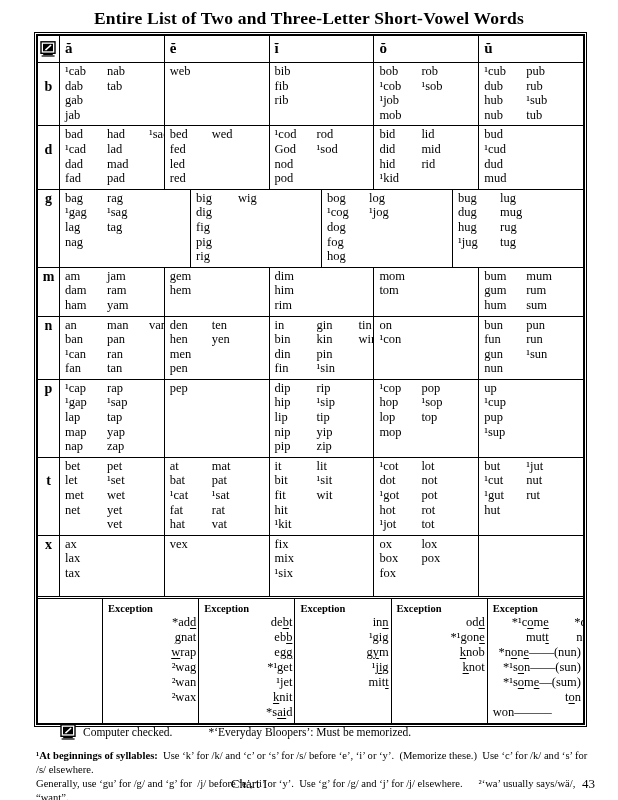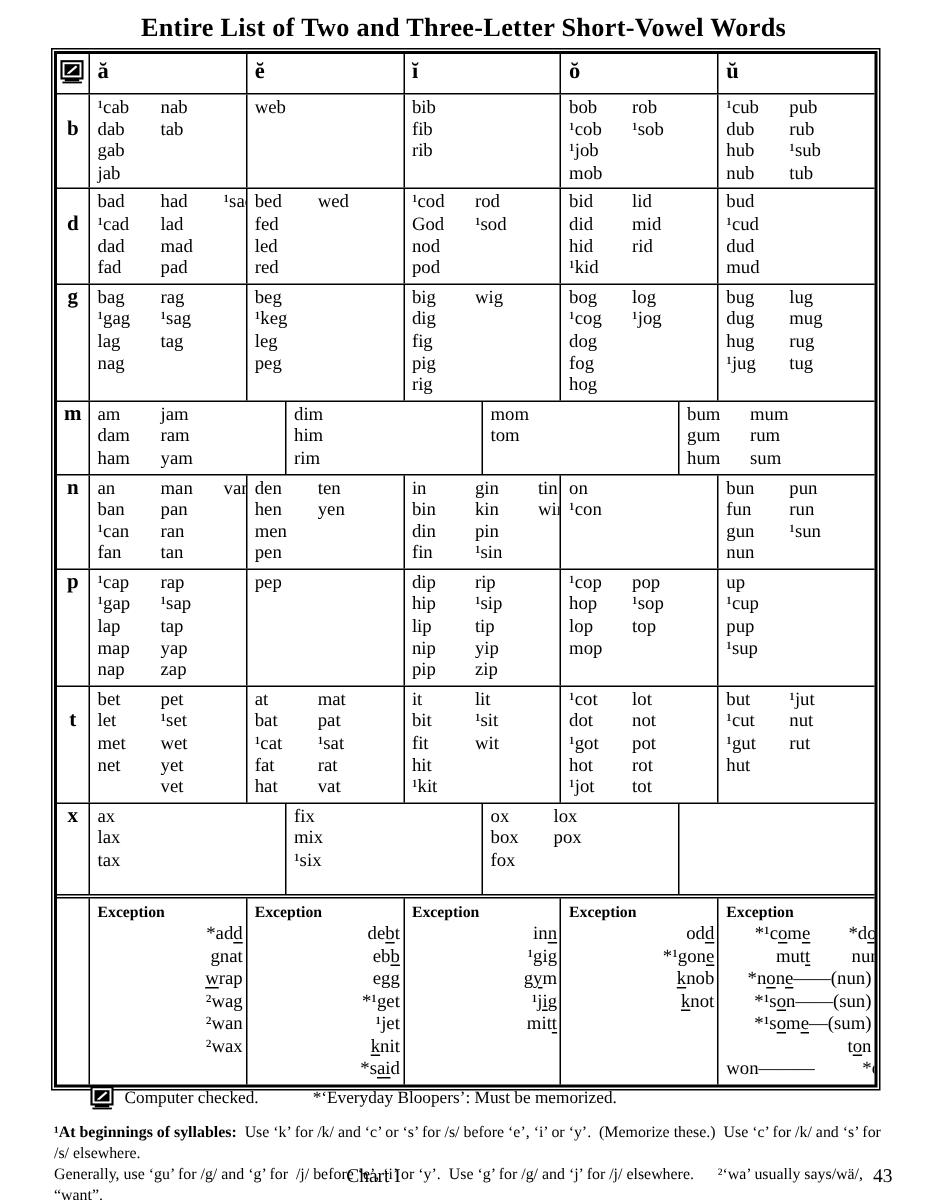--- a/index.html
+++ b/index.html
@@ -6,21 +6,21 @@
   .page{position:relative;width:618px;height:800px;background:#ffffff;
         font-family:"Liberation Serif","DejaVu Serif",serif;color:#000;overflow:hidden;text-decoration:underline;}
   .title{position:absolute;top:8px;left:0;width:618px;text-align:center;
          font-size:17.5px;font-weight:bold;letter-spacing:.2px;}
   
   .table-wrap{position:absolute;left:36px;top:34px;width:549px;
               border:2px solid #000;outline:1px solid #000;outline-offset:1px;
               box-sizing:border-box;background:#fff;}
   .t-row{display:flex;border-top:1px solid #000;align-items:stretch;}
   .t-row:first-child{border-top:none;}
-  .exc-row{border-top:3px double #000;min-height:124px;}
+  .exc-row{border-top:3px double #000;min-height:124px;padding-left:43px;}
   .row-x{min-height:60px;}
   .label-cell{width:21px;flex:0 0 21px;font-weight:bold;font-size:14px;
               text-align:center;box-sizing:border-box;}
   .w-cell{flex:1 1 0;border-left:1px solid #000;padding:1px 2px 3px 5px;
           box-sizing:border-box;overflow:hidden;}
   .head-row{height:26px;}
   .head-row .w-cell{padding-top:4px;font-weight:bold;font-size:15px;line-height:16px;}
   .head-row .label-cell{padding-top:4px;}
   .line{white-space:nowrap;line-height:14.6px;height:14.6px;font-size:12.5px;}
   .w{display:inline-block;min-width:42px;}
@@ -125,26 +125,20 @@
       </div>
       <div class="t-row row-g">
         <div class="label-cell" style="padding-top:1px">g</div>
         <div class="w-cell">
           <div class="line"><span class="w">bag</span><span class="w">rag</span></div>
           <div class="line"><span class="w">¹gag</span><span class="w">¹sag</span></div>
           <div class="line"><span class="w">lag</span><span class="w">tag</span></div>
           <div class="line"><span class="w">nag</span></div>
         </div>
         <div class="w-cell">
-          <div class="line"><span class="w">beg</span></div>
-          <div class="line"><span class="w">¹keg</span></div>
-          <div class="line"><span class="w">leg</span></div>
-          <div class="line"><span class="w">peg</span></div>
-        </div>
-        <div class="w-cell">
           <div class="line"><span class="w">big</span><span class="w">wig</span></div>
           <div class="line"><span class="w">dig</span></div>
           <div class="line"><span class="w">fig</span></div>
           <div class="line"><span class="w">pig</span></div>
           <div class="line"><span class="w">rig</span></div>
         </div>
         <div class="w-cell">
           <div class="line"><span class="w">bog</span><span class="w">log</span></div>
           <div class="line"><span class="w">¹cog</span><span class="w">¹jog</span></div>
           <div class="line"><span class="w">dog</span></div>
@@ -159,20 +153,24 @@
         </div>
       </div>
       <div class="t-row row-m">
         <div class="label-cell" style="padding-top:1px">m</div>
         <div class="w-cell">
           <div class="line"><span class="w">am</span><span class="w">jam</span></div>
           <div class="line"><span class="w">dam</span><span class="w">ram</span></div>
           <div class="line"><span class="w">ham</span><span class="w">yam</span></div>
         </div>
         <div class="w-cell">
+          <div class="line"><span class="w">gem</span></div>
+          <div class="line"><span class="w">hem</span></div>
+        </div>
+        <div class="w-cell">
           <div class="line"><span class="w">dim</span></div>
           <div class="line"><span class="w">him</span></div>
           <div class="line"><span class="w">rim</span></div>
         </div>
         <div class="w-cell">
           <div class="line"><span class="w">mom</span></div>
           <div class="line"><span class="w">tom</span></div>
         </div>
         <div class="w-cell">
           <div class="line"><span class="w">bum</span><span class="w">mum</span></div>
@@ -279,20 +277,23 @@
           <div class="line"><span class="w">¹gut</span><span class="w">rut</span></div>
           <div class="line"><span class="w">hut</span></div>
         </div>
       </div>
       <div class="t-row row-x">
         <div class="label-cell" style="padding-top:1px">x</div>
         <div class="w-cell">
           <div class="line"><span class="w">ax</span></div>
           <div class="line"><span class="w">lax</span></div>
           <div class="line"><span class="w">tax</span></div>
+        </div>
+        <div class="w-cell">
+          <div class="line"><span class="w">vex</span></div>
         </div>
         <div class="w-cell">
           <div class="line"><span class="w">fix</span></div>
           <div class="line"><span class="w">mix</span></div>
           <div class="line"><span class="w">¹six</span></div>
         </div>
         <div class="w-cell">
           <div class="line"><span class="w">ox</span><span class="w">lox</span></div>
           <div class="line"><span class="w">box</span><span class="w">pox</span></div>
           <div class="line"><span class="w">fox</span></div>

